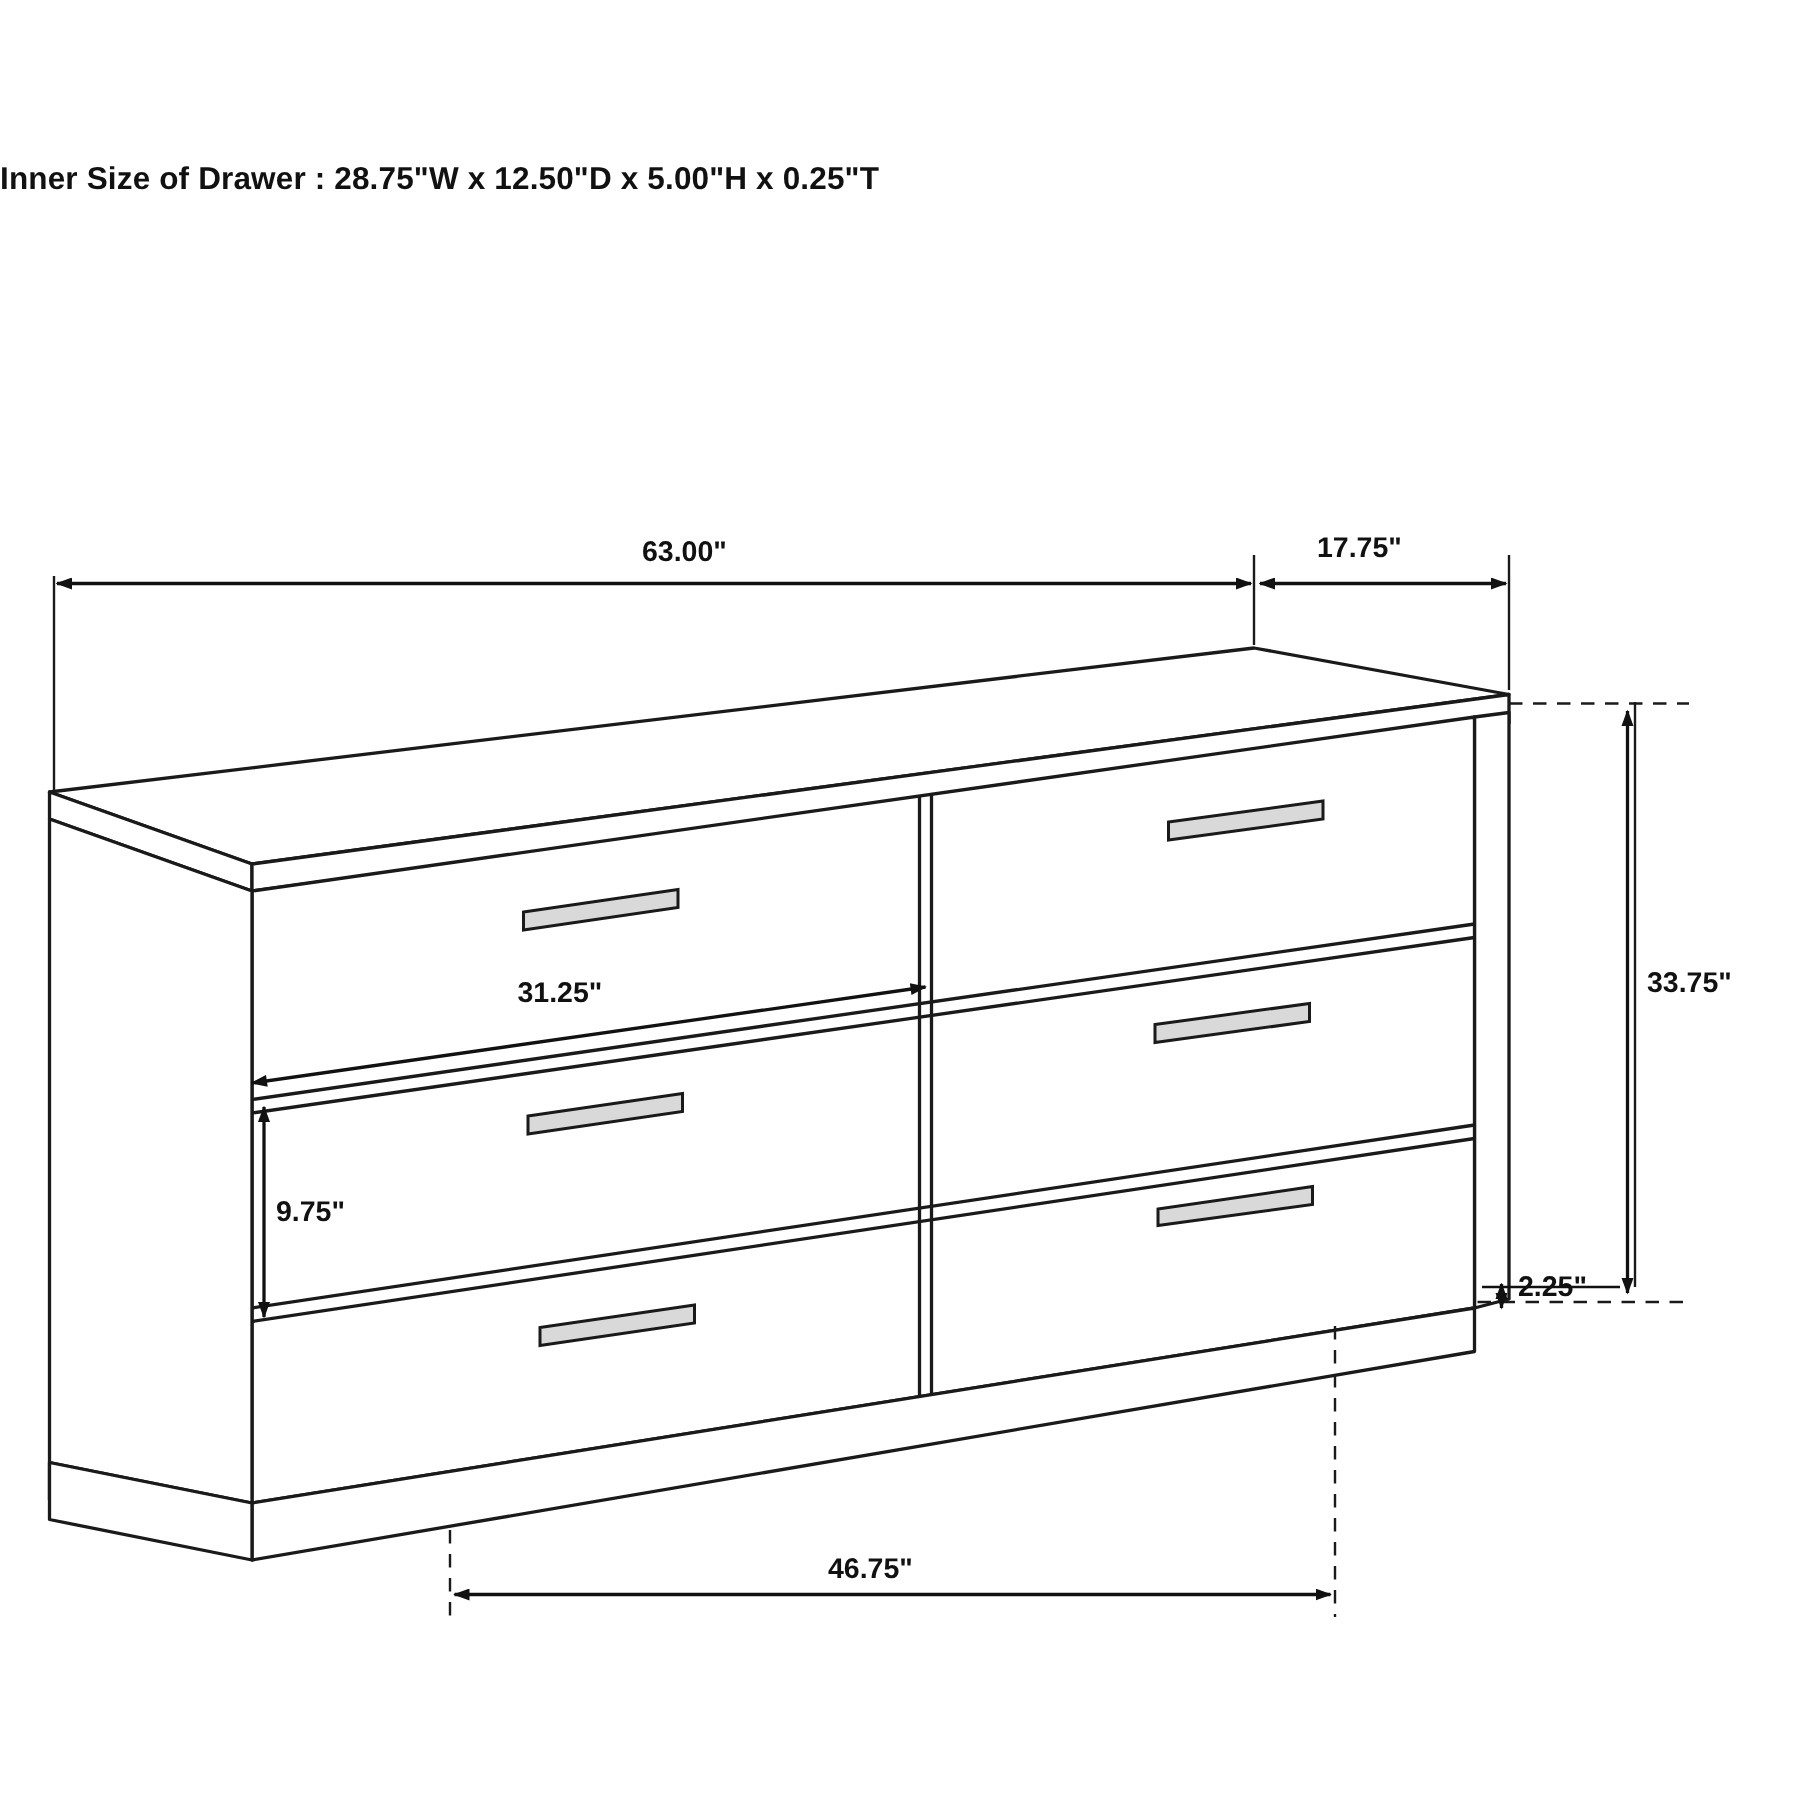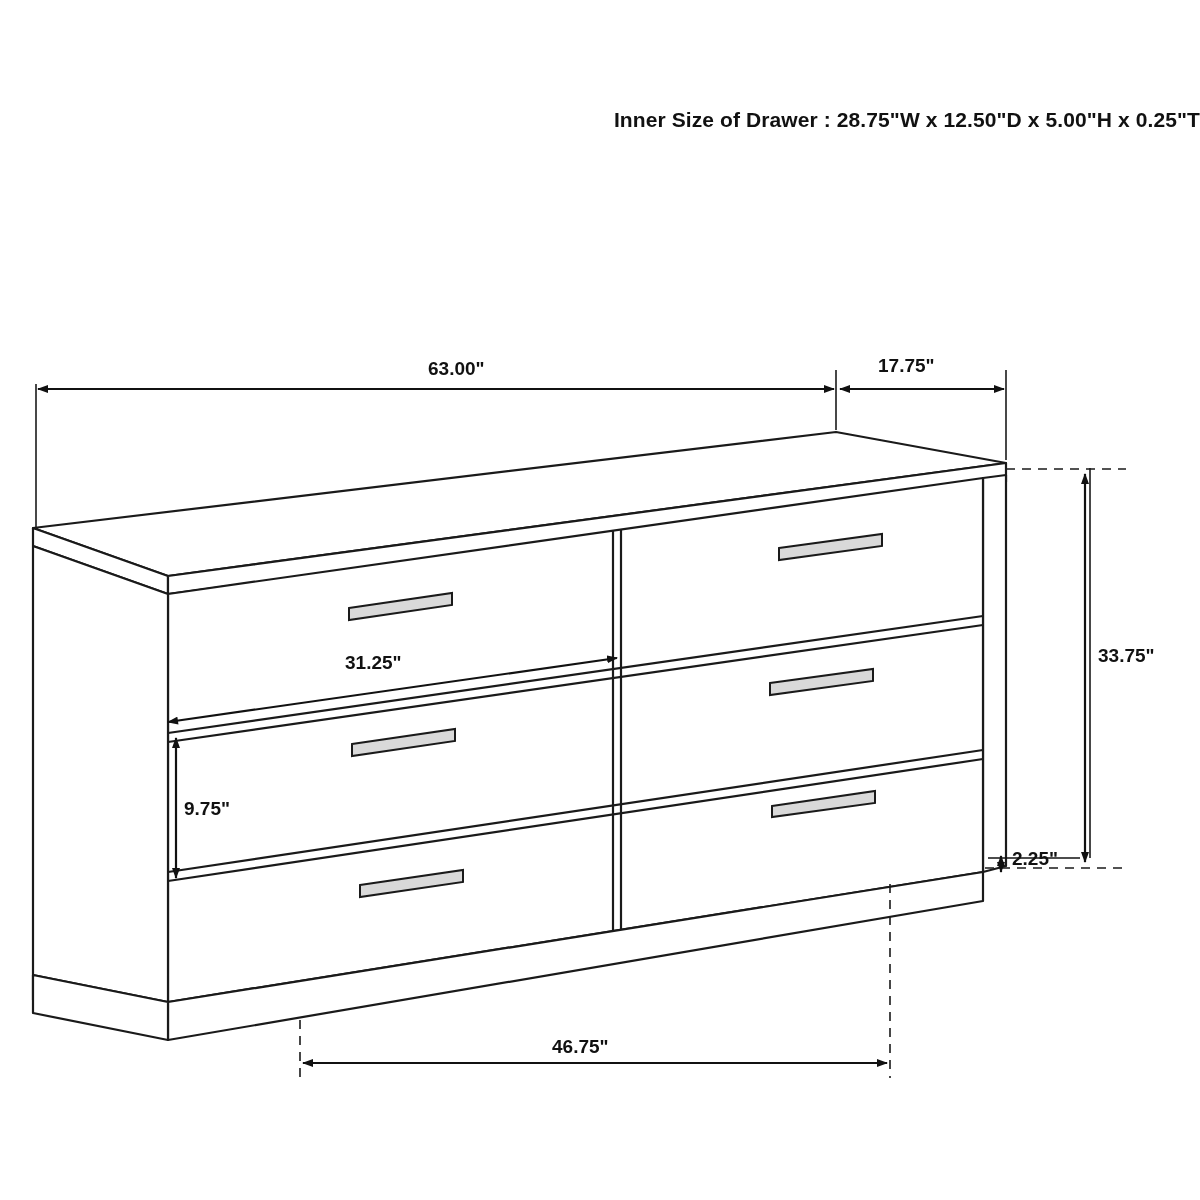--- a/index.html
+++ b/index.html
@@ -17,21 +17,21 @@
   #stage {
     position: relative;
     width: 1200px;
     height: 1200px;
   }
   .title {
     position: absolute;
     left: 0;
     top: 108px;
     width: 1200px;
-    text-align: right;
+    text-align: left;
     font-size: 21px;
     font-weight: bold;
     color: #111111;
     letter-spacing: 0.1px;
   }
   svg.diagram {
     position: absolute;
     left: 0;
     top: 0;
     width: 1200px;

